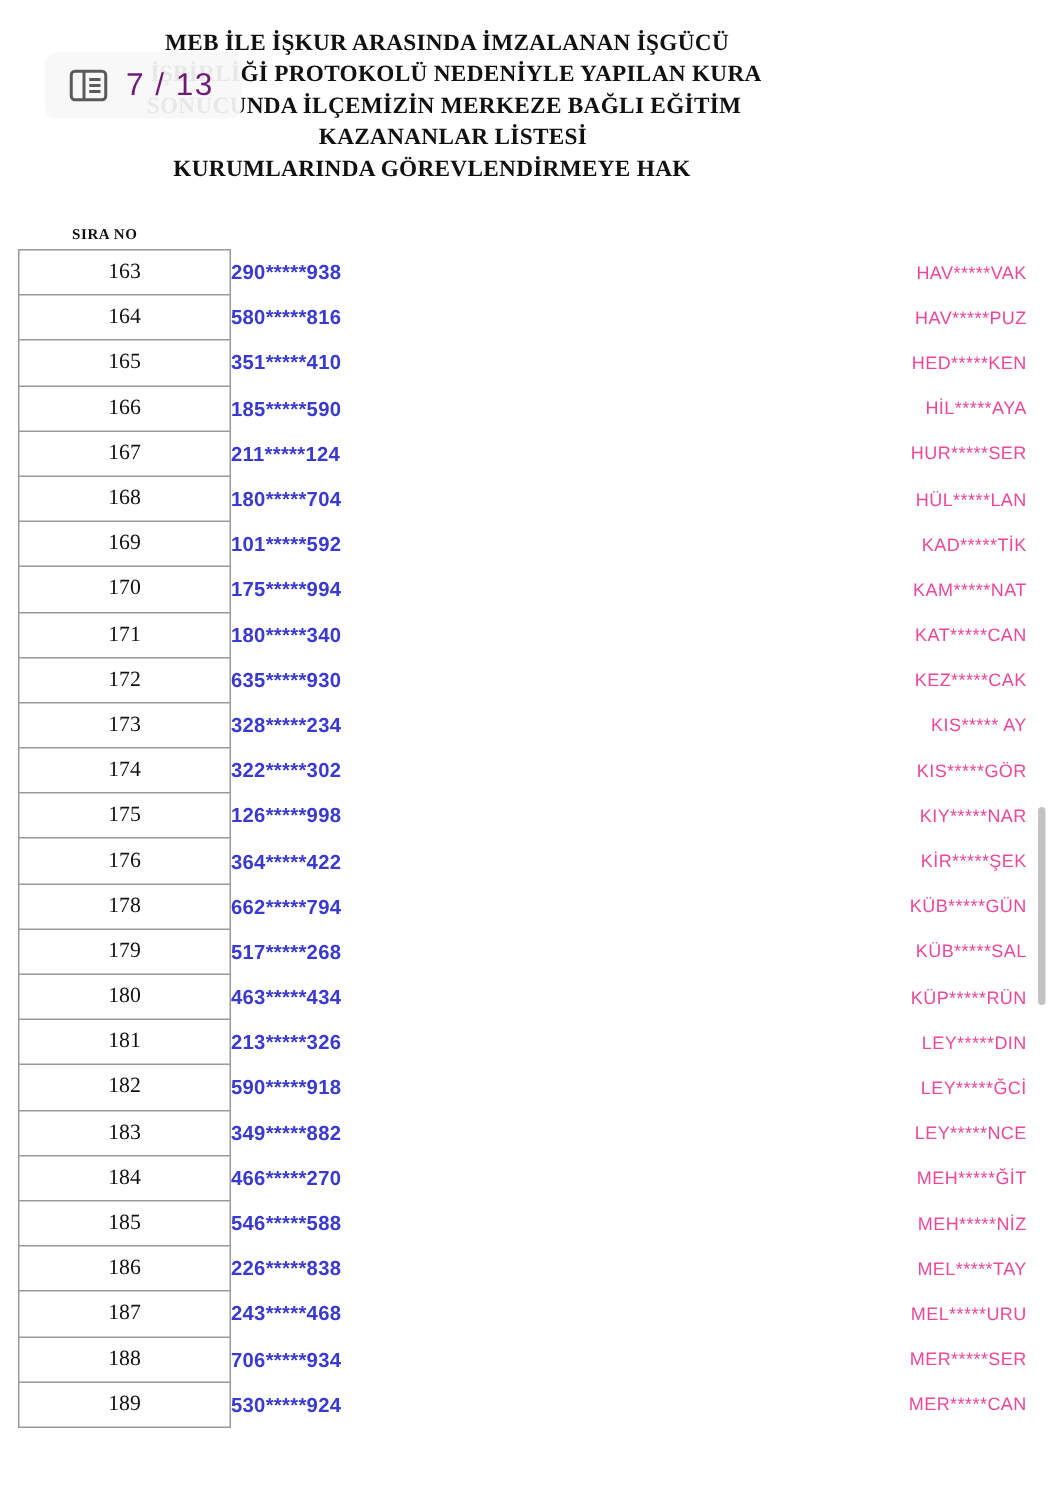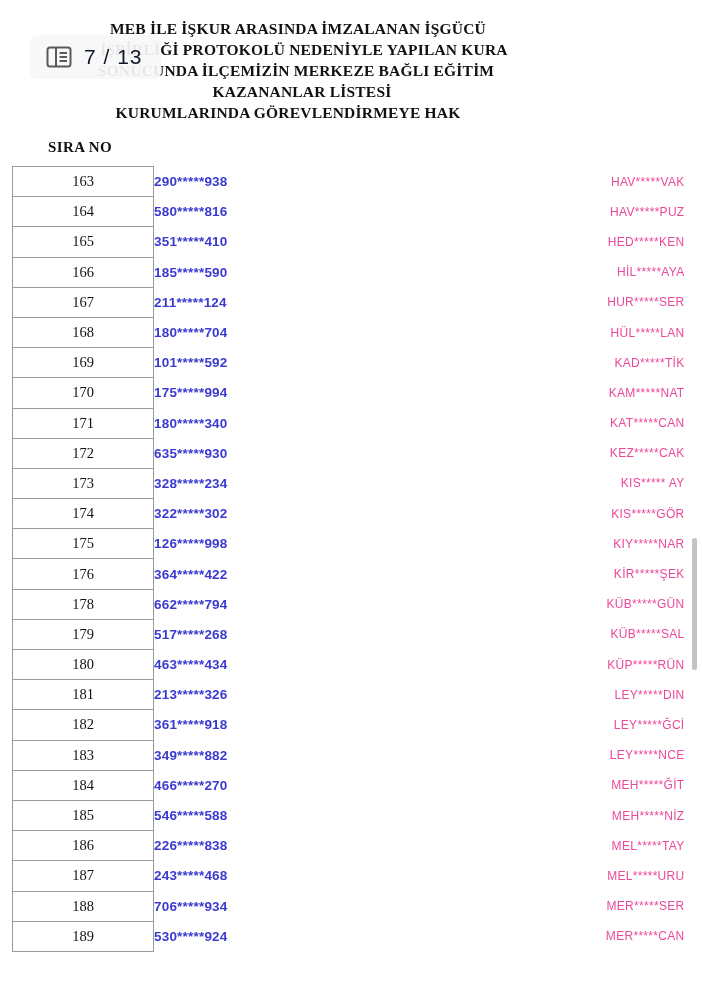--- a/index.html
+++ b/index.html
@@ -66,33 +66,33 @@
   }
   .page-pill .pager-icon {
     width: 26px;
     height: 24px;
     flex: 0 0 auto;
     display: block;
   }
   .page-pill .pager-text {
     font-family: "Liberation Sans", sans-serif;
     font-size: 21px;
-    color: #0f172a;
+    color: #701a75;
     letter-spacing: 1px;
     white-space: nowrap;
   }
 
   
   .sira-no {
     position: absolute;
-    top: 139px;
+    top: 151px;
     left: 48px;
     font-family: "Liberation Serif", serif;
     font-weight: bold;
-    font-size: 15px;
+    font-size: 10px;
     color: #111111;
     letter-spacing: 0.4px;
   }
 
   
   .table-wrap {
     position: absolute;
     top: 166px;
     left: 0;
     width: 620px;
@@ -283,21 +283,21 @@
           <td class="c-tc">463*****434</td>
           <td class="c-name">KÜP*****RÜN</td>
         </tr>
         <tr>
           <td class="c-sira">181</td>
           <td class="c-tc">213*****326</td>
           <td class="c-name">LEY*****DIN</td>
         </tr>
         <tr>
           <td class="c-sira">182</td>
-          <td class="c-tc">361*****918</td>
+          <td class="c-tc">590*****918</td>
           <td class="c-name">LEY*****ĞCİ</td>
         </tr>
         <tr>
           <td class="c-sira">183</td>
           <td class="c-tc">349*****882</td>
           <td class="c-name">LEY*****NCE</td>
         </tr>
         <tr>
           <td class="c-sira">184</td>
           <td class="c-tc">466*****270</td>

